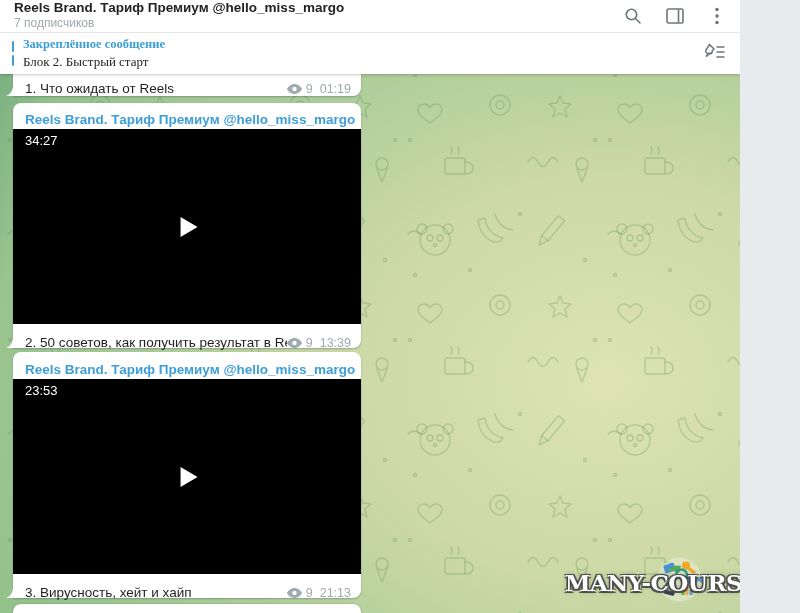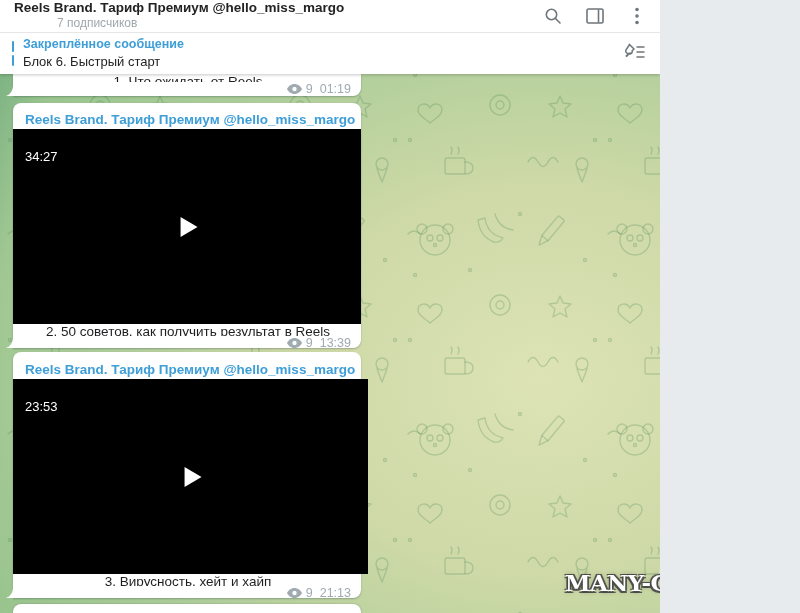--- a/index.html
+++ b/index.html
@@ -1,82 +1,82 @@
 <!DOCTYPE html>
 <html><head>
 <meta charset="utf-8">
 <style>
   html,body{margin:0;padding:0;background:#e7ebed;}
   .window{
-    position:relative;width:660px;height:613px;overflow:hidden;
+    position:relative;width:740px;height:613px;overflow:hidden;
     font-family:"Liberation Sans","DejaVu Sans",sans-serif;
     -webkit-font-smoothing:antialiased;
   }
   
   .chat-bg{
     position:absolute;inset:0;z-index:0;
     background:
       linear-gradient(105deg, rgba(42,125,104,0.28) 0%, rgba(42,125,104,0) 9%),
       radial-gradient(900px 720px at 82% 62%, #dde3b5 0%, #cdd9a6 28%, #aacc99 52%, #93c18a 74%, #86b97e 100%);
   }
   .doodles{position:absolute;inset:0;z-index:1;}
   
   .topbar{
     position:absolute;top:0;left:0;right:0;height:33px;background:#ffffff;z-index:10;
     display:flex;align-items:center;padding:0 14px;box-sizing:border-box;
     border-bottom:1px solid #e6e6e6;
   }
   .topbar-titles{display:flex;flex-direction:column;line-height:1.1;}
   .chat-title{font-size:13.5px;font-weight:bold;color:#232325;}
-  .chat-subtitle{font-size:12px;color:#a0a7ac;margin-top:1px;margin-left:43px;}
+  .chat-subtitle{font-size:12px;color:#a0a7ac;margin-top:1px;}
   .topbar-icons{margin-left:auto;display:flex;align-items:center;gap:24px;}
   .tb-icon{width:18px;height:18px;display:flex;align-items:center;justify-content:center;cursor:pointer;}
   
   .pinnedbar{
     position:absolute;top:33px;left:0;right:0;height:41px;background:#ffffff;z-index:9;
     box-shadow:0 1px 3px rgba(0,0,0,0.22);
     display:flex;align-items:center;padding-left:12px;box-sizing:border-box;
   }
   .pin-accent{display:flex;flex-direction:column;gap:3px;margin-right:9px;}
   .pin-accent span{display:block;width:2px;height:11px;background:#3d9ed8;border-radius:1px;}
-  .pinned-texts{display:flex;flex-direction:column;line-height:1.25;}
+  .pinned-texts{display:flex;flex-direction:column;line-height:1.25;font-family:Liberation Serif, serif;}
   .pinned-label{font-size:12.5px;font-weight:bold;color:#3d9ed8;}
   .pinned-text{font-size:13px;color:#232325;margin-top:1px;}
   .pinlist-icon{position:absolute;right:14px;top:50%;transform:translateY(-50%);cursor:pointer;}
   
   .bubble{
     position:absolute;left:13px;width:348px;background:#ffffff;z-index:5;
     box-shadow:0 1px 2px rgba(16,35,47,0.28);box-sizing:border-box;
   }
   .tail{position:absolute;left:-7px;bottom:0;width:7px;height:11px;}
   .bubble-header{
     height:24px;display:flex;align-items:flex-end;padding:0 12px 2px 12px;
     font-size:13.5px;font-weight:bold;color:#3d9ed8;white-space:nowrap;overflow:hidden;
   }
   .video{position:relative;width:100%;background:#000000;cursor:pointer;}
-  .duration{position:absolute;top:20px;left:12px;color:#ffffff;font-size:13px;}
+  .duration{position:absolute;top:4px;left:12px;color:#ffffff;font-size:13px;}
   .play-btn{
     position:absolute;left:50%;top:50%;transform:translate(-38%,-50%);
     width:0;height:0;border-left:17px solid #ffffff;
     border-top:10px solid transparent;border-bottom:10px solid transparent;cursor:pointer;
   }
   .caption-row{
-    display:flex;align-items:center;padding:0 10px 0 12px;box-sizing:border-box;flex-direction:column;
+    display:flex;align-items:flex-end;padding:0 10px 0 12px;box-sizing:border-box;
   }
   .caption-text{font-size:13.5px;color:#1f1f21;white-space:nowrap;overflow:hidden;}
   .meta{margin-left:auto;display:flex;align-items:center;gap:4px;color:#9faab1;font-size:12.5px;white-space:nowrap;}
   .meta .views{margin-right:3px;}
   .msg-1{top:74px;height:22px;border-radius:0 0 8px 8px;border-bottom-left-radius:0;}
   .msg-1 .caption-row{height:22px;}
   .msg-2{top:103px;height:245px;border-radius:8px;border-bottom-left-radius:0;}
   .msg-2 .video{height:195px;}
   .msg-2 .caption-row{height:26px;}
   .msg-3{top:352px;height:246px;border-radius:8px;border-bottom-left-radius:0;}
   .msg-3 .bubble-header{height:25px;}
-  .msg-3 .video{height:195px;padding-left:7px;}
+  .msg-3 .video{height:195px;}
   .msg-3 .caption-row{height:26px;}
   .msg-4{top:604px;height:9px;border-radius:8px 8px 0 0;box-shadow:0 0 2px rgba(16,35,47,0.3);}
   
   .wm-circle{
     position:absolute;left:752px;top:564px;width:35px;height:35px;border-radius:50%;
     background:#ffffff;z-index:19;
   }
   .wm-logo{position:absolute;left:656px;top:556px;width:47px;height:47px;z-index:19;}
   .wm-text{
     position:absolute;left:565px;top:569px;z-index:21;
@@ -165,21 +165,21 @@
     </div>
   </div>
 
   <div class="pinnedbar">
     <div class="pin-accent">
         <span></span>
         <span></span>
       </div>
     <div class="pinned-texts">
       <div class="pinned-label">Закреплённое сообщение</div>
-      <div class="pinned-text">Блок 6. Быстрый старт</div>
+      <div class="pinned-text">Блок 2. Быстрый старт</div>
     </div>
     <div class="pinlist-icon">
       <svg width="24" height="18" viewBox="0 0 24 18" fill="none" stroke="#6f767b" stroke-width="1.5" stroke-linecap="round">
         <path d="M7.5,1.5 l4.5,4.5 -1.8,1.8 a2.5,2.5 0 0 1 -3,3 l-2.5,2.5 -0.4,-0.4 2.5,-2.5 a2.5,2.5 0 0 1 -3,-3 z"></path>
         <line x1="15" y1="4" x2="22" y2="4"></line>
           <line x1="15" y1="9" x2="22" y2="9"></line>
           <line x1="15" y1="14" x2="22" y2="14"></line>
       </svg>
     </div>
   </div>

